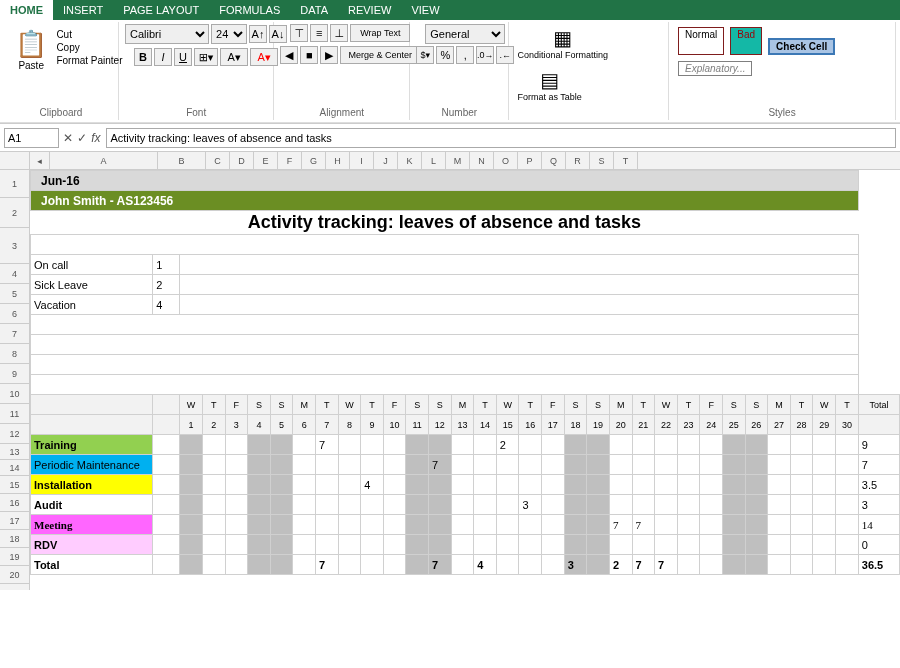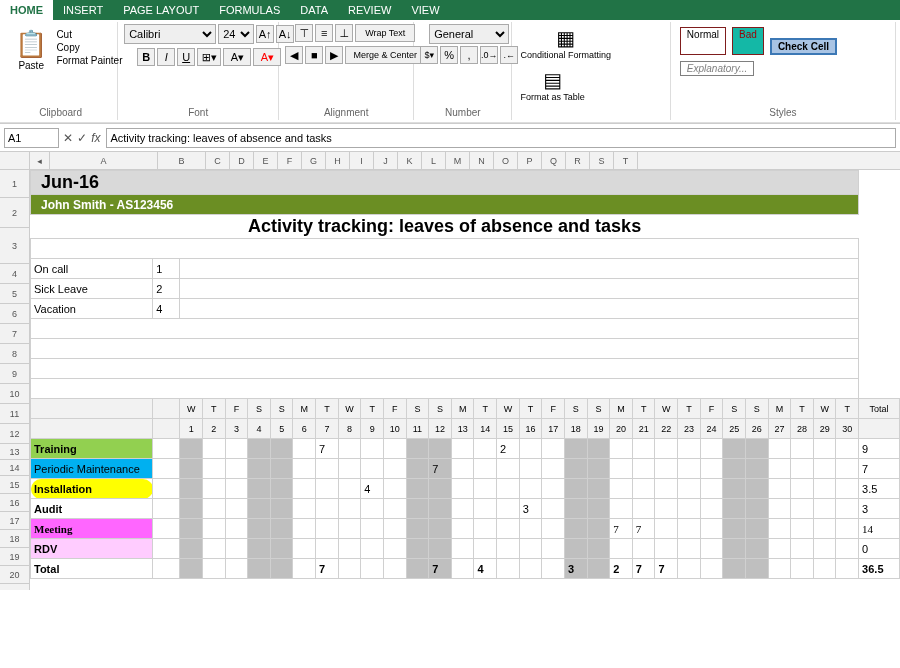--- a/index.html
+++ b/index.html
@@ -14,21 +14,21 @@
     .ribbon-group { display: flex; flex-direction: column; align-items: center; padding: 2px 6px; border-right: 1px solid #ddd; position: relative; min-width: 60px; }
     .ribbon-group-label { font-size: 10px; color: #666; position: absolute; bottom: 2px; }
     .ribbon-group-content { display: flex; flex-wrap: wrap; align-items: center; flex: 1; padding-bottom: 14px; gap: 1px; }
     .clipboard-big { display: flex; flex-direction: column; align-items: center; font-size: 10px; padding: 4px; cursor: pointer; border: 1px solid transparent; width: 44px; }
     .clipboard-small { font-size: 10px; padding: 1px 2px; cursor: pointer; white-space: nowrap; }
     .clipboard-small-items { display: flex; flex-direction: column; gap: 0px; padding-left: 2px; }
 
     
     .font-group { min-width: 140px; }
     .font-row { display: flex; align-items: center; gap: 2px; margin-bottom: 2px; }
-    select.font-name { width: 92px; font-size: 11px; height: 20px; border: 1px solid #aaa; }
+    select.font-name { width: 84px; font-size: 11px; height: 20px; border: 1px solid #aaa; }
     select.font-size { width: 36px; font-size: 11px; height: 20px; border: 1px solid #aaa; }
     .font-btn { width: 18px; height: 18px; border: 1px solid #aaa; background: #f0f0f0; cursor: pointer; font-size: 11px; display: flex; align-items: center; justify-content: center; }
     .bold { font-weight: bold; }
     .italic { font-style: italic; }
     .underline { text-decoration: underline; }
 
     
     .align-group { min-width: 100px; }
 
     
@@ -68,21 +68,21 @@
     
     
     .cat-row td { height: 18px; font-size: 11px; }
     
     
     .task-header td { background: #f2f2f2; font-size: 9px; text-align: center; height: 16px; }
     .task-num td { background: #f2f2f2; font-size: 9px; text-align: center; height: 16px; }
     
     .training { background: #92d050; font-weight: bold; }
     .periodic { background: #00b0f0; font-weight: normal; }
-    .installation { background: #ffff00; font-weight: bold; border-radius: 10px; }
+    .installation { background: #ffff00; font-weight: bold; }
     .audit { background: #fff; font-weight: bold; }
     .meeting { background: #ff66ff; font-weight: bold; }
     .rdv { background: #ffccff; font-weight: bold; }
     .total-row { font-weight: bold; }
     
     .gray-cell { background: #bfbfbf; }
     
     .cond-format { display: flex; flex-direction: column; align-items: center; font-size: 9px; text-align: center; cursor: pointer; padding: 2px; min-width: 45px; }
   </style>
 </head>
@@ -294,21 +294,21 @@
         <col style="width:20px;">
           <col style="width:20px;">
           <col style="width:20px;">
           <col style="width:20px;">
           <col style="width:20px;">
         <col style="width:36px;">
       </colgroup>
 
       <tbody>
           <tr>
-        <td colspan="32" class="hdr-date" style="padding-left:10px; font-weight:bold; font-size:18px;">Jun-16</td>
+        <td colspan="32" class="hdr-date" style="padding-left:10px; font-weight:bold; font-size:12px;">Jun-16</td>
       </tr>
 
       <tr>
         <td colspan="32" class="hdr-name" style="padding-left:10px; font-weight:bold; font-size:12px; color:#fff;">John Smith -  AS123456</td>
       </tr>
 
       <tr>
         <td colspan="32" class="hdr-title" style="font-weight:bold; font-size:18px; text-align:center; border:none;">Activity tracking: leaves of absence and tasks</td>
       </tr>
 

